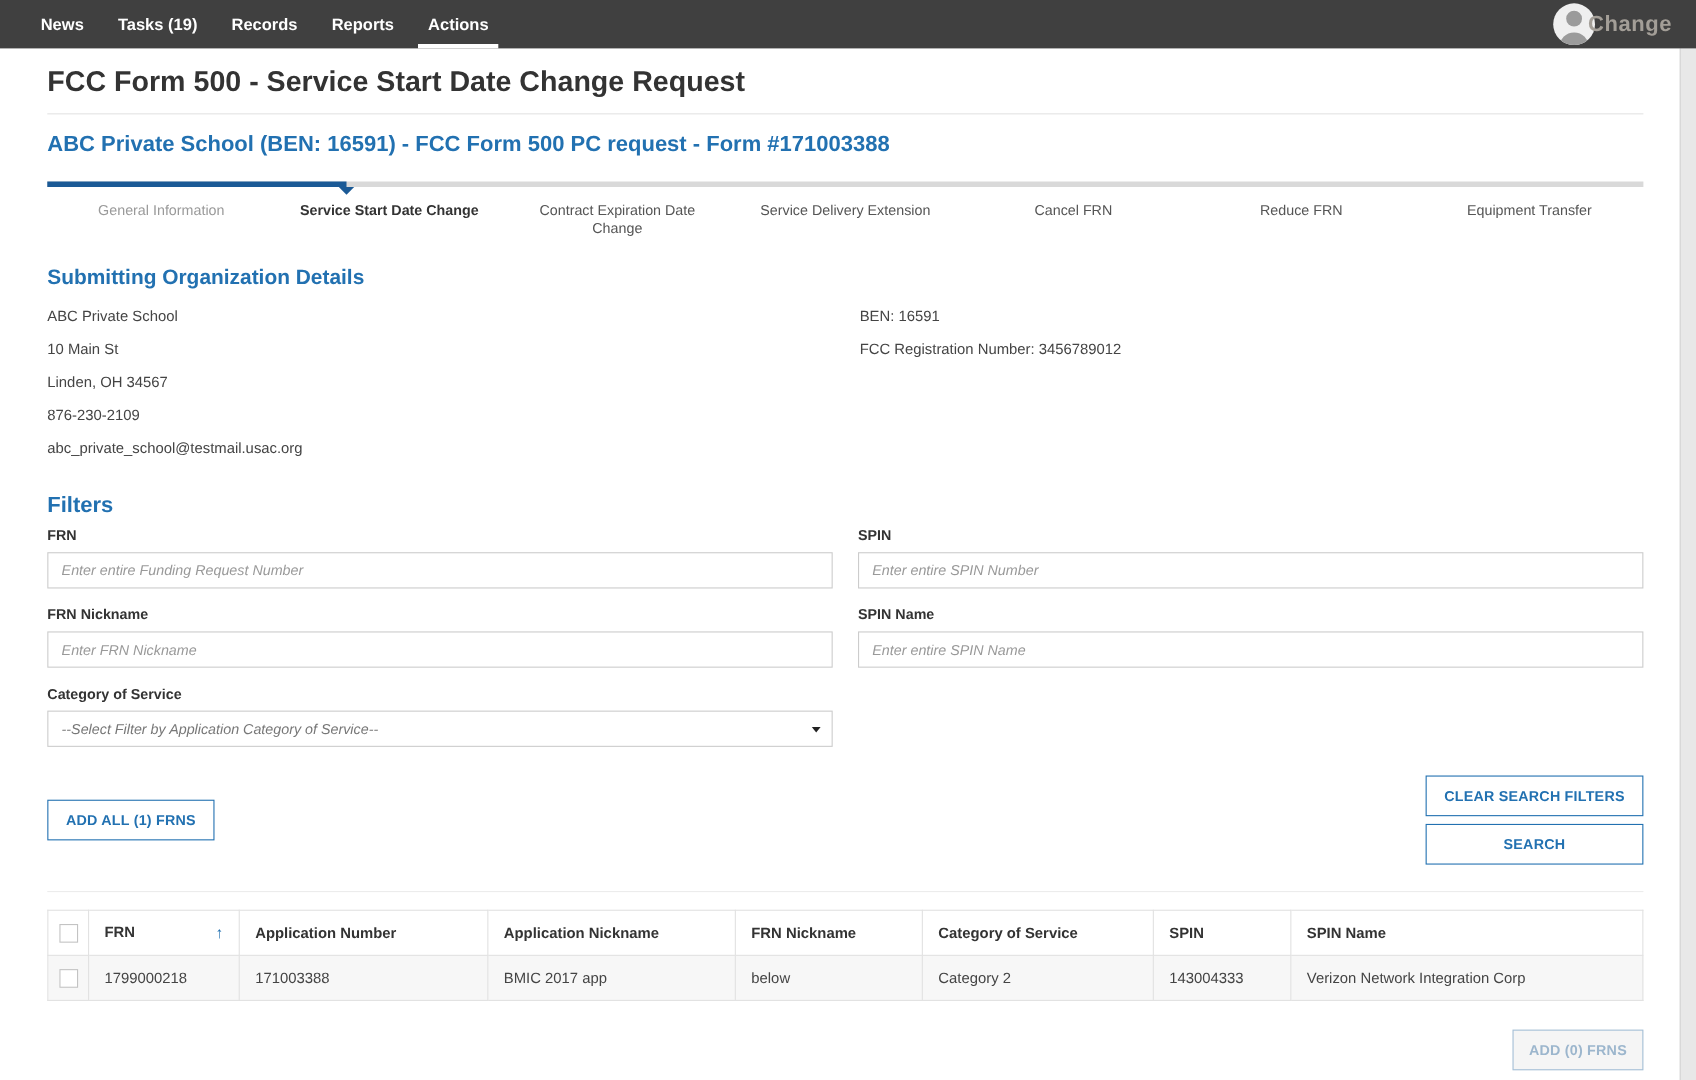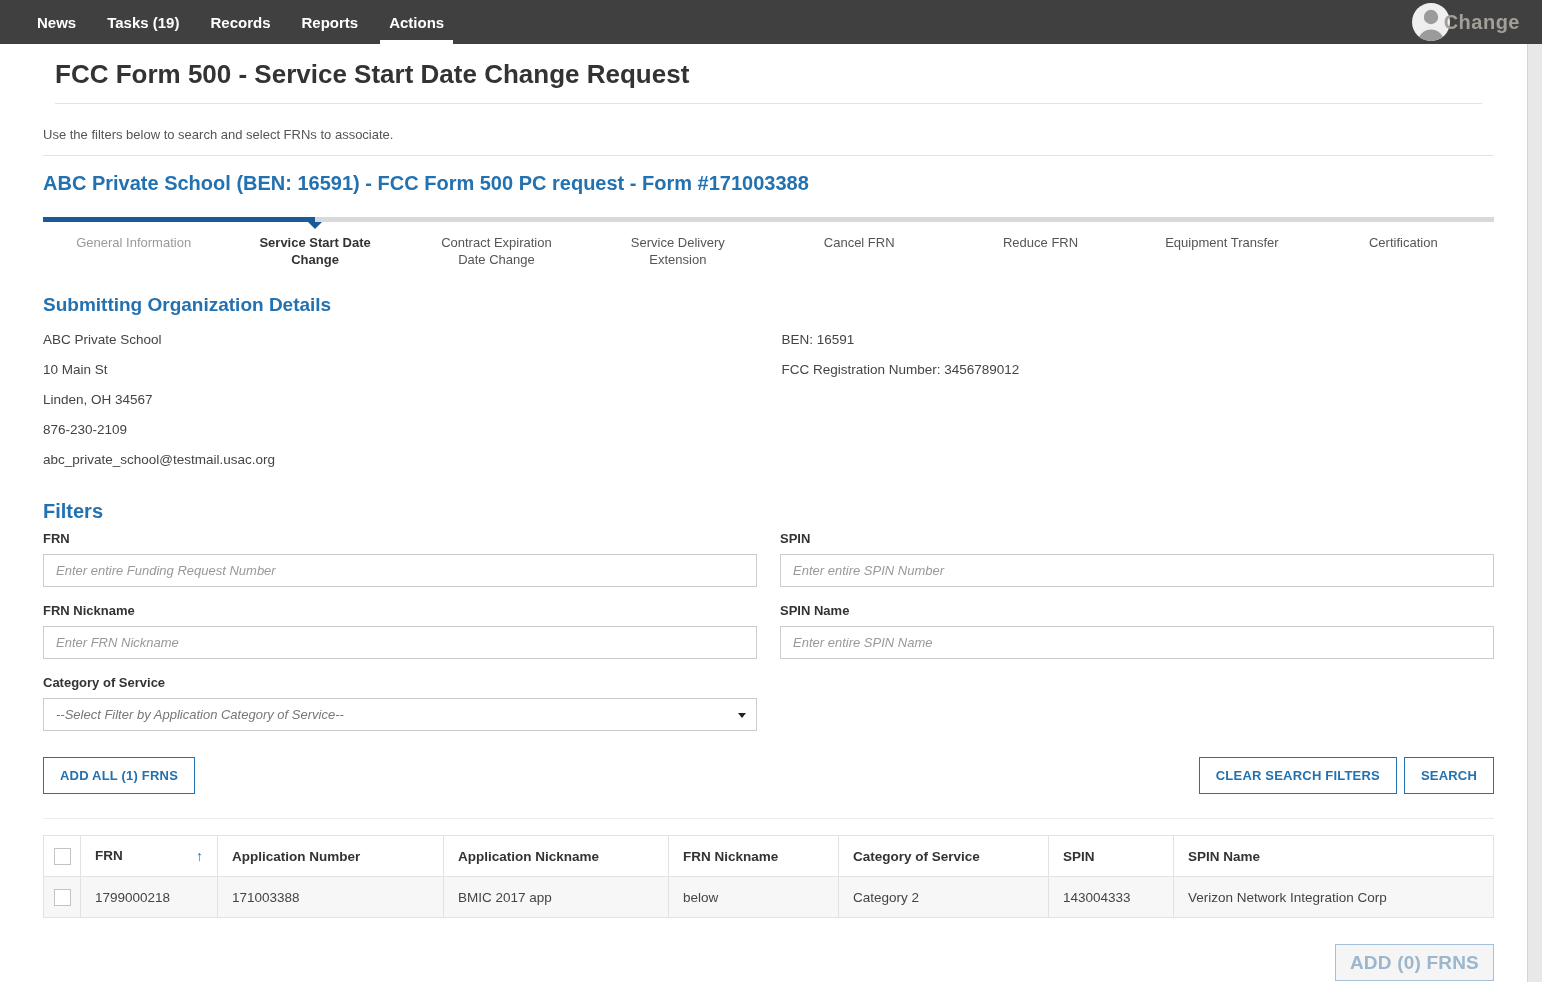--- a/index.html
+++ b/index.html
@@ -34,21 +34,21 @@
   .scrollbar-track {
     position:absolute; top:44px; right:0; width:15px; bottom:0;
     background:#e8e8e8; border-left:1px solid #d4d4d4;
   }
 
   
   .content { margin:0 48px 0 43px; }
 
   .page-title {
     font-size:26px; font-weight:700; color:#333;
-    padding:3px 0 13px; border-bottom:1px solid #e3e3e3; margin:12px;
+    padding:15px 0 13px; border-bottom:1px solid #e3e3e3; margin:0;
   }
   .page-subtitle {
     font-size:13px; color:#555; padding:11px 0 13px;
     border-bottom:1px solid #e3e3e3; margin:0;
   }
   .form-heading {
     font-size:20px; font-weight:700; color:#2271b1; margin:16px 0 4px;
   }
 
   
@@ -94,41 +94,41 @@
     border-top:5px solid #222;
   }
 
   
   .actions-row { display:flex; justify-content:space-between; align-items:center; margin-top:16px; }
   .btn {
     background:#fff; border:1px solid #2271b1; color:#2271b1;
     font-size:13px; font-weight:700; height:37px; padding:0 16px;
     font-family:inherit; cursor:pointer; letter-spacing:0.2px;
   }
-  .btn-group { display:flex; gap:7px; }
+  .btn-group { display:flex; gap:7px;flex-direction:column; }
 
   
   .table-sep { border:none; border-top:1px solid #ececec; margin:24px 0 0; }
   table.results { width:100%; border-collapse:collapse; margin-top:16px; font-size:13.5px; }
   table.results th, table.results td {
     border:1px solid #e2e2e2; height:41px; padding:0 14px; text-align:left;
   }
   table.results th { color:#333; font-weight:700; background:#fff; }
   table.results td { color:#444; background:#f7f7f7; }
   .cell-check { width:37px; padding:0 !important; text-align:center !important; }
   .checkbox {
     width:17px; height:17px; border:1px solid #c3c3c3; background:#fff;
     display:inline-block; vertical-align:middle; cursor:pointer;
   }
   .sort-arrow { float:right; color:#2271b1; font-weight:400; font-size:14px; }
 
   .add-frns-row { display:flex; justify-content:flex-end; margin-top:26px; }
   .btn-disabled {
     background:#f5f5f5; border:1px solid #a5c0d8; color:#9cb6cd;
-    font-size:19px; font-weight:700; height:37px; padding:0 14px;
+    font-size:13px; font-weight:700; height:37px; padding:0 14px;
     font-family:inherit; cursor:default; letter-spacing:0.2px;
   }
 </style>
 </head>
 <body>
 
 <div class="topnav">
   <div class="nav-item">News</div>
   <div class="nav-item">Tasks (19)</div>
   <div class="nav-item">Records</div>
@@ -141,37 +141,35 @@
     </svg>
   </div>
   <div class="appian-logo">Change</div>
 </div>
 
 <div class="scrollbar-track"></div>
 
 <div class="content">
 
   <h1 class="page-title">FCC Form 500 - Service Start Date Change Request</h1>
-  <p class="page-subtitle">Use the filters below to search and select FRNs to associate.</p>
   <div class="form-heading">ABC Private School (BEN: 16591) - FCC Form 500 PC request - Form #171003388</div>
 
   <div class="wizard">
     <div class="wizard-bar">
       <div class="wizard-bar-fill"></div>
       <div class="wizard-arrow"></div>
     </div>
     <div class="wizard-steps">
       <div class="wizard-step completed">General Information</div>
       <div class="wizard-step current">Service Start Date Change</div>
       <div class="wizard-step">Contract Expiration Date Change</div>
       <div class="wizard-step">Service Delivery Extension</div>
       <div class="wizard-step">Cancel FRN</div>
       <div class="wizard-step">Reduce FRN</div>
       <div class="wizard-step">Equipment Transfer</div>
-      <div class="wizard-step">Certification</div>
     </div>
   </div>
 
   <div class="section-heading">Submitting Organization Details</div>
   <div class="org-grid">
     <div>
       <p class="org-line">ABC Private School</p>
       <p class="org-line">10 Main St</p>
       <p class="org-line">Linden, OH 34567</p>
       <p class="org-line">876-230-2109</p>

